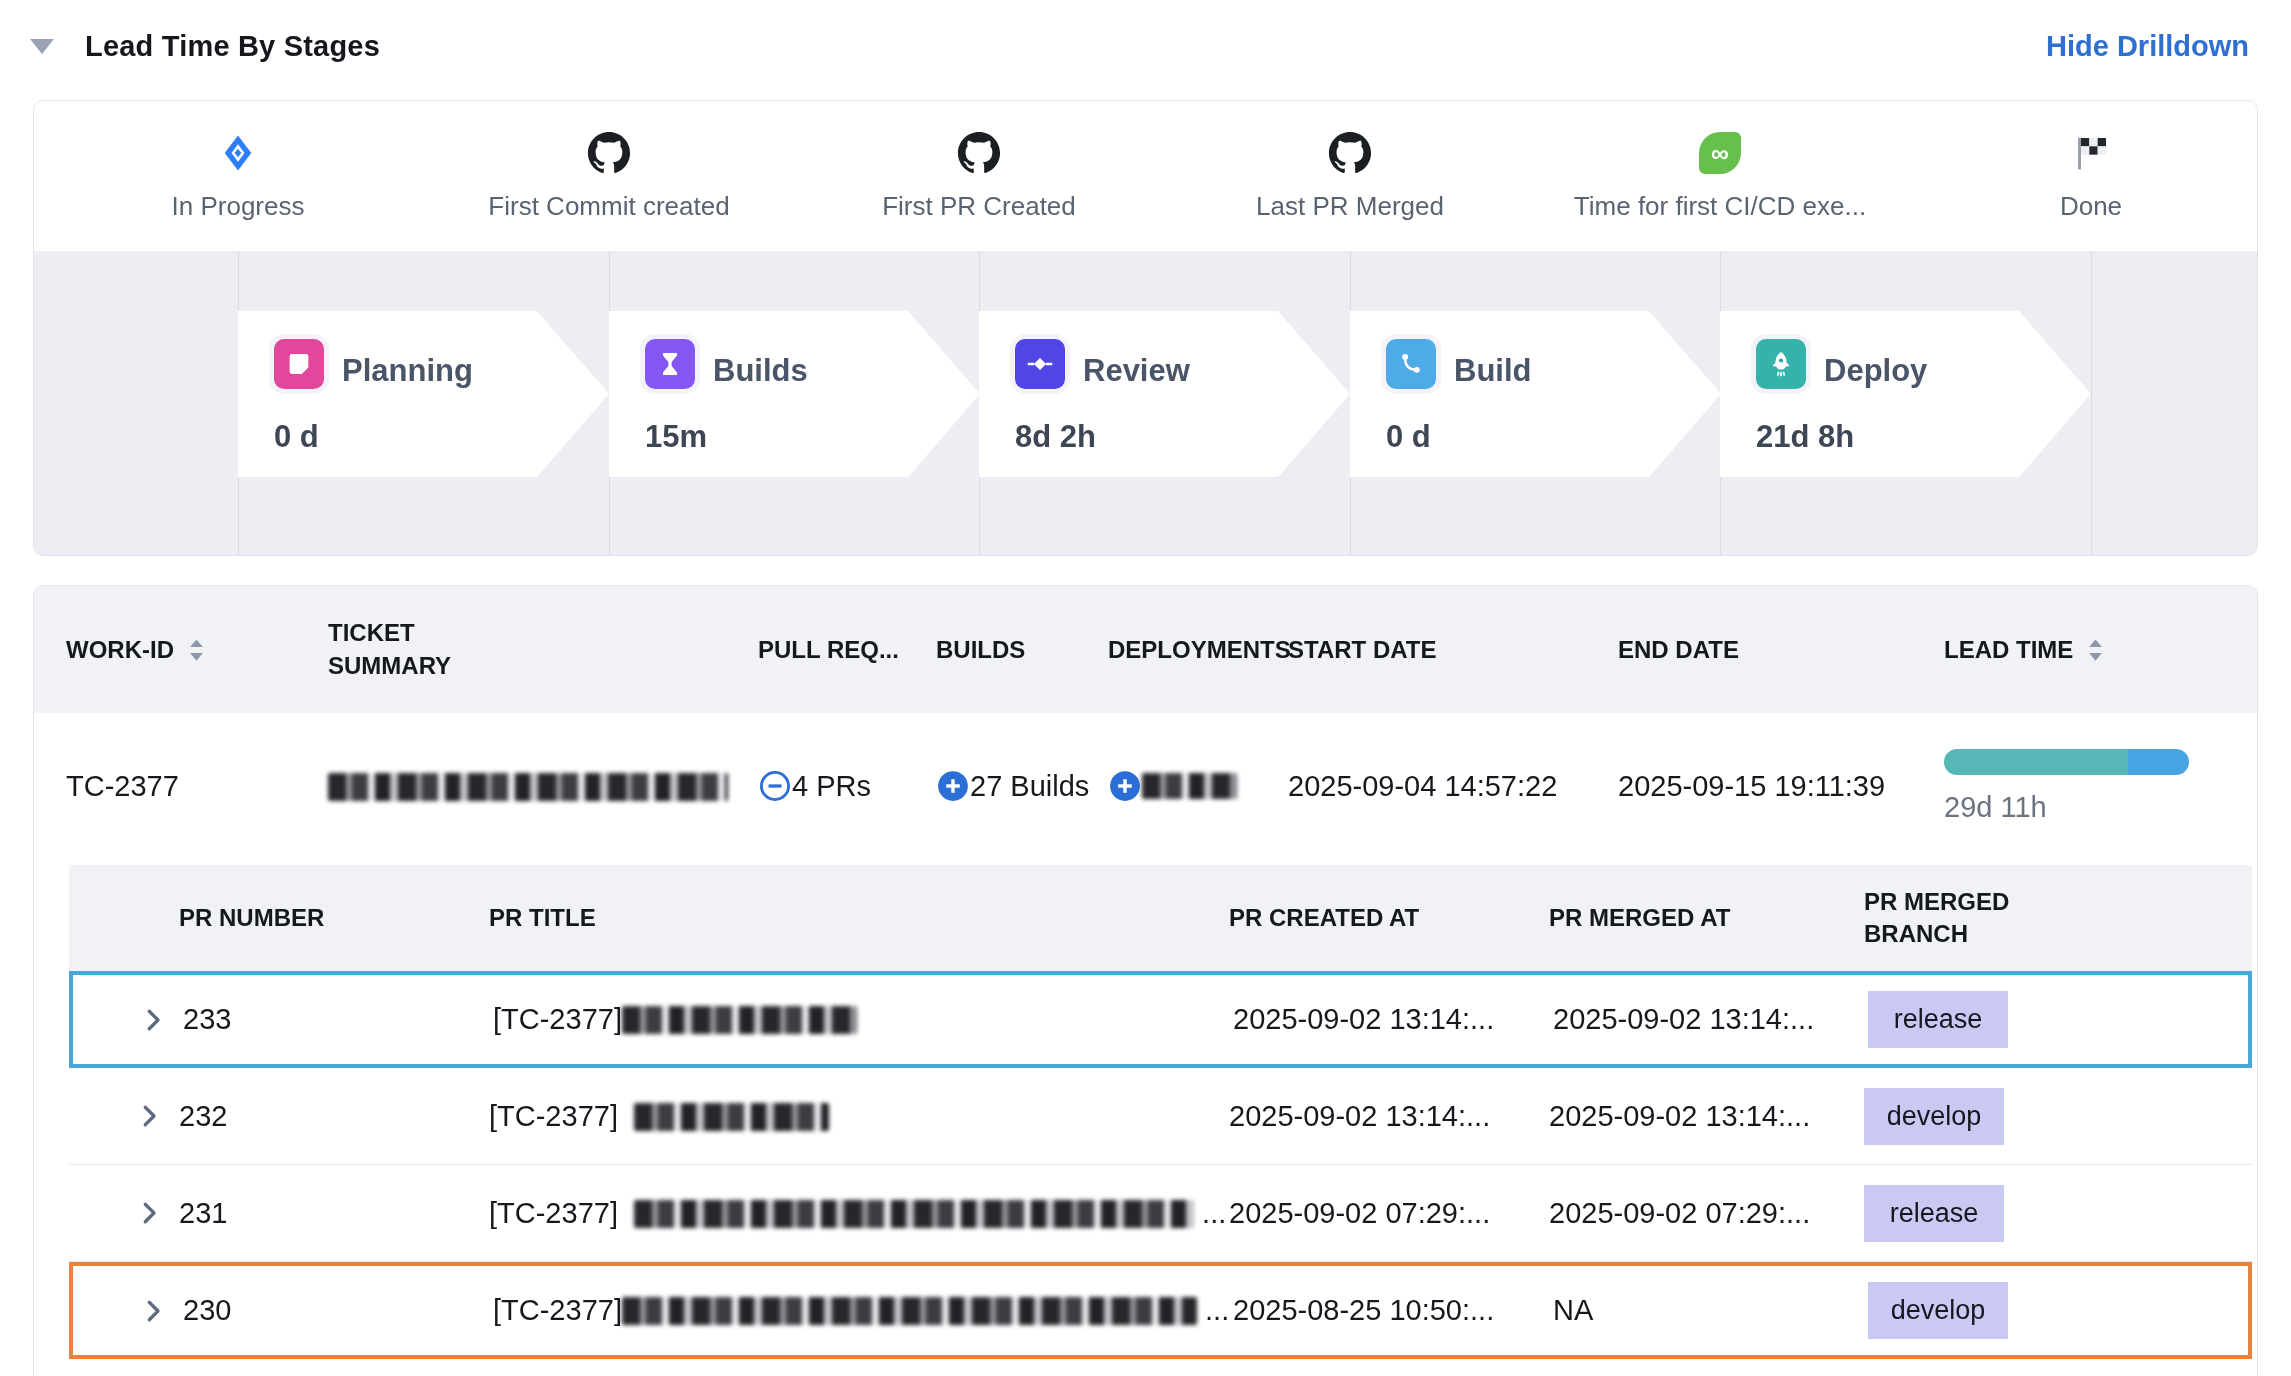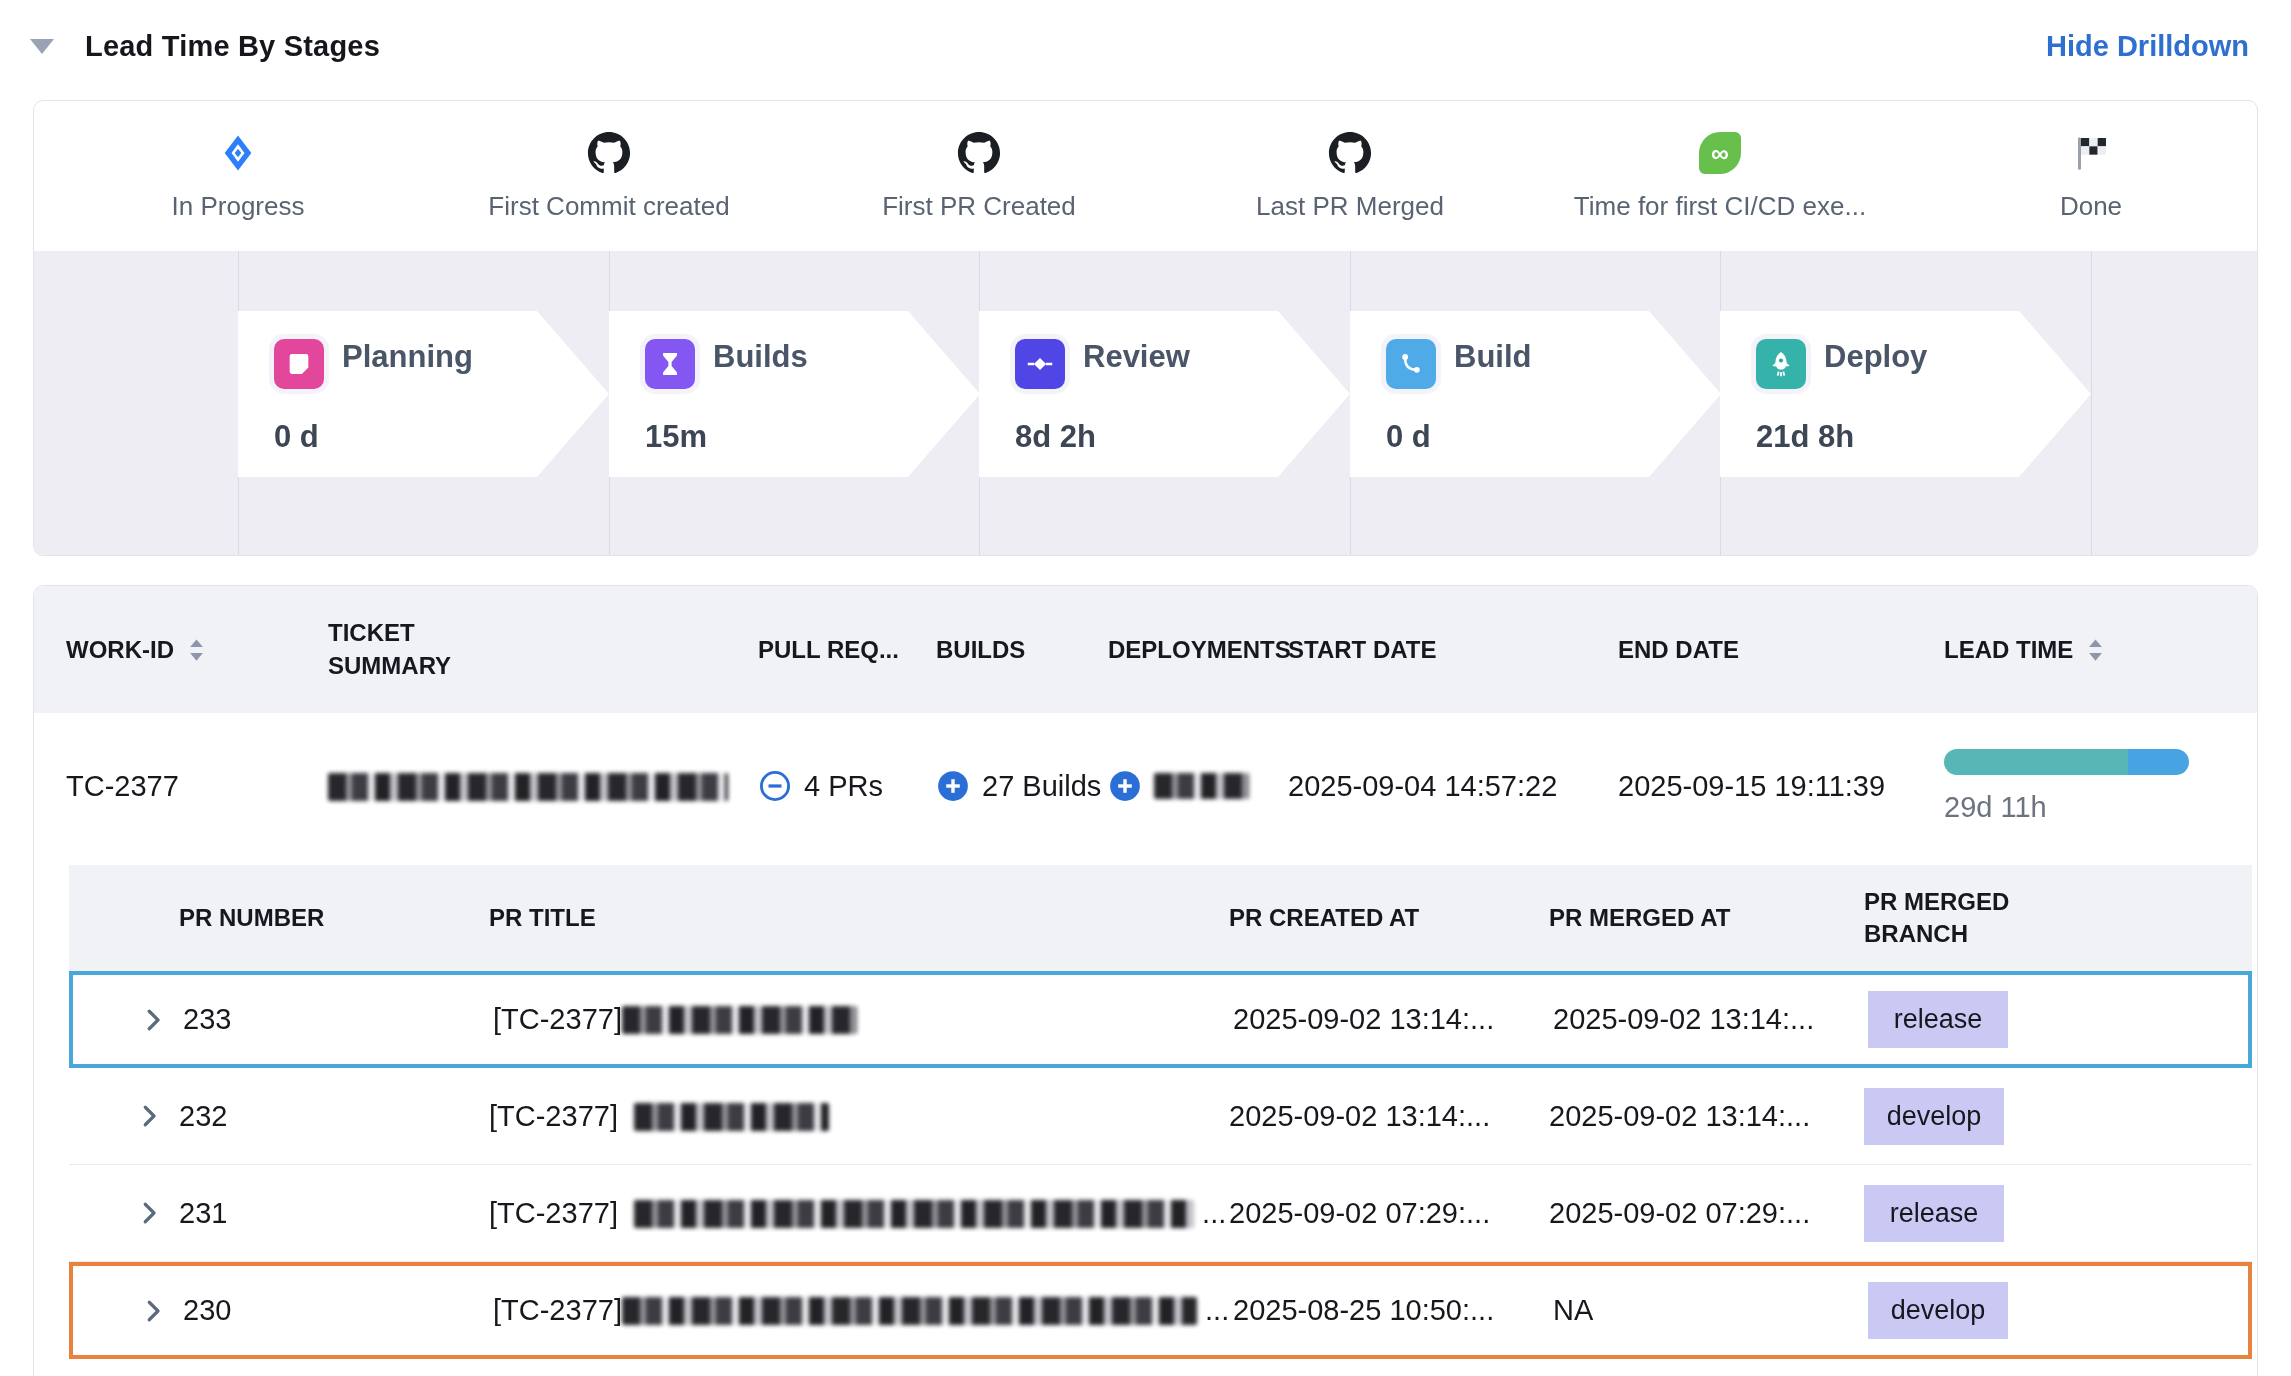--- a/index.html
+++ b/index.html
@@ -18,40 +18,40 @@
   .stage-card { position:absolute; left:33px; top:100px; width:2225px; height:456px;
     border:1px solid #e2e4ea; border-radius:10px; background:#fff; overflow:hidden; }
   .marker { position:absolute; top:26px; width:380px; transform:translateX(-50%); text-align:center; }
   .marker .micon { height:52px; display:flex; align-items:center; justify-content:center; margin-bottom:12px; }
   .marker .mlabel { font-size:26px; color:#5a6372; }
   .gray-zone { position:absolute; left:0; right:0; top:150px; bottom:0; background:#ededf3; }
   .vline { position:absolute; top:0; bottom:0; width:1px; background:#d9dbe3; }
   .chev { position:absolute; top:60px; height:166px; width:371px; background:#fff;
     clip-path:polygon(0 0, calc(100% - 72px) 0, 100% 50%, calc(100% - 72px) 100%, 0 100%);
     padding:28px 0 0 36px; }
-  .chead { display:flex; align-items:flex-start; gap:18px; }
+  .chead { display:flex; align-items:flex-end; gap:18px; }
   .cicon { width:50px; height:50px; border-radius:10px; display:flex; align-items:center; justify-content:center;
     box-shadow:0 0 0 5px rgba(240,240,248,.8); }
   .cname { font-size:31px; font-weight:bold; color:#4a5568; }
   .cdur  { font-size:31px; font-weight:bold; color:#3d4654; margin-top:30px; }
 
   .cicd-shape { width:42px; height:42px; background:#67bf4c; border-radius:50% 14% 50% 14%;
     display:flex; align-items:center; justify-content:center; color:#fff; font-size:25px; font-weight:bold; }
 
   
   .work-card { position:absolute; left:33px; top:585px; width:2225px; height:820px;
     border:1px solid #e2e4ea; border-radius:10px 10px 0 0; background:#fff; overflow:hidden; }
   .wt-grid { display:grid; grid-template-columns:262px 430px 178px 172px 180px 330px 326px 1fr;
     padding-left:32px; align-items:center; }
   .wt-head { background:#f1f2f6; height:127px; font-size:24px; font-weight:bold; color:#15181e; }
   .hdr-narrow { display:inline-block; width:140px; line-height:1.35; }
   .hdr-narrow2 { display:inline-block; width:160px; line-height:1.35; }
   .sort-wrap { display:inline-flex; align-items:center; gap:14px; cursor:pointer; }
   .wt-row { height:146px; font-size:29px; background:#fff; }
-  .cell-flex { display:flex; align-items:center; gap:12px; }
+  .cell-flex { display:flex; align-items:center; gap:0; }
 
   .lead-bar { width:245px; height:26px; border-radius:13px; overflow:hidden; display:flex; }
   .lead-bar .seg { height:100%; }
   .lead-val { font-size:29px; color:#6b7280; margin-top:16px; }
 
   
   .redact { display:inline-block; height:28px; vertical-align:-5px; border-radius:2px; opacity:.92;
     background:repeating-linear-gradient(90deg,#15151a 0 18px,#8a8a90 18px 24px,#2c2c33 24px 40px,#e8e8ec 40px 47px,#0f0f14 47px 62px,#bdbdc4 62px 70px);
     filter:blur(2px); }
 

